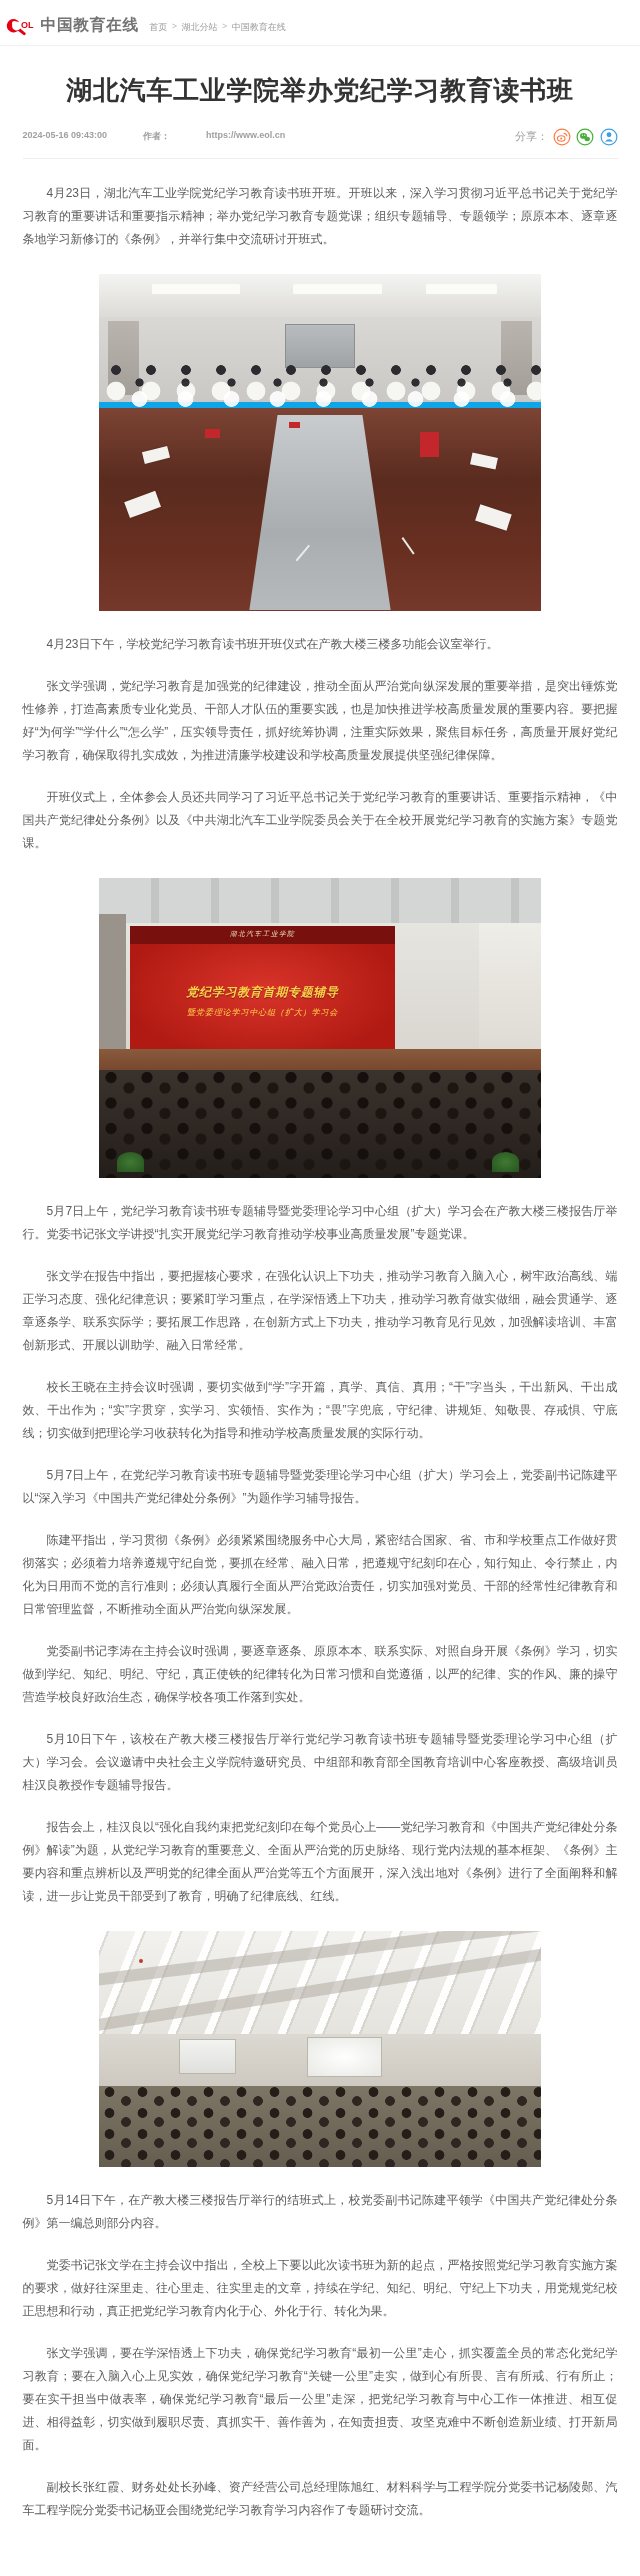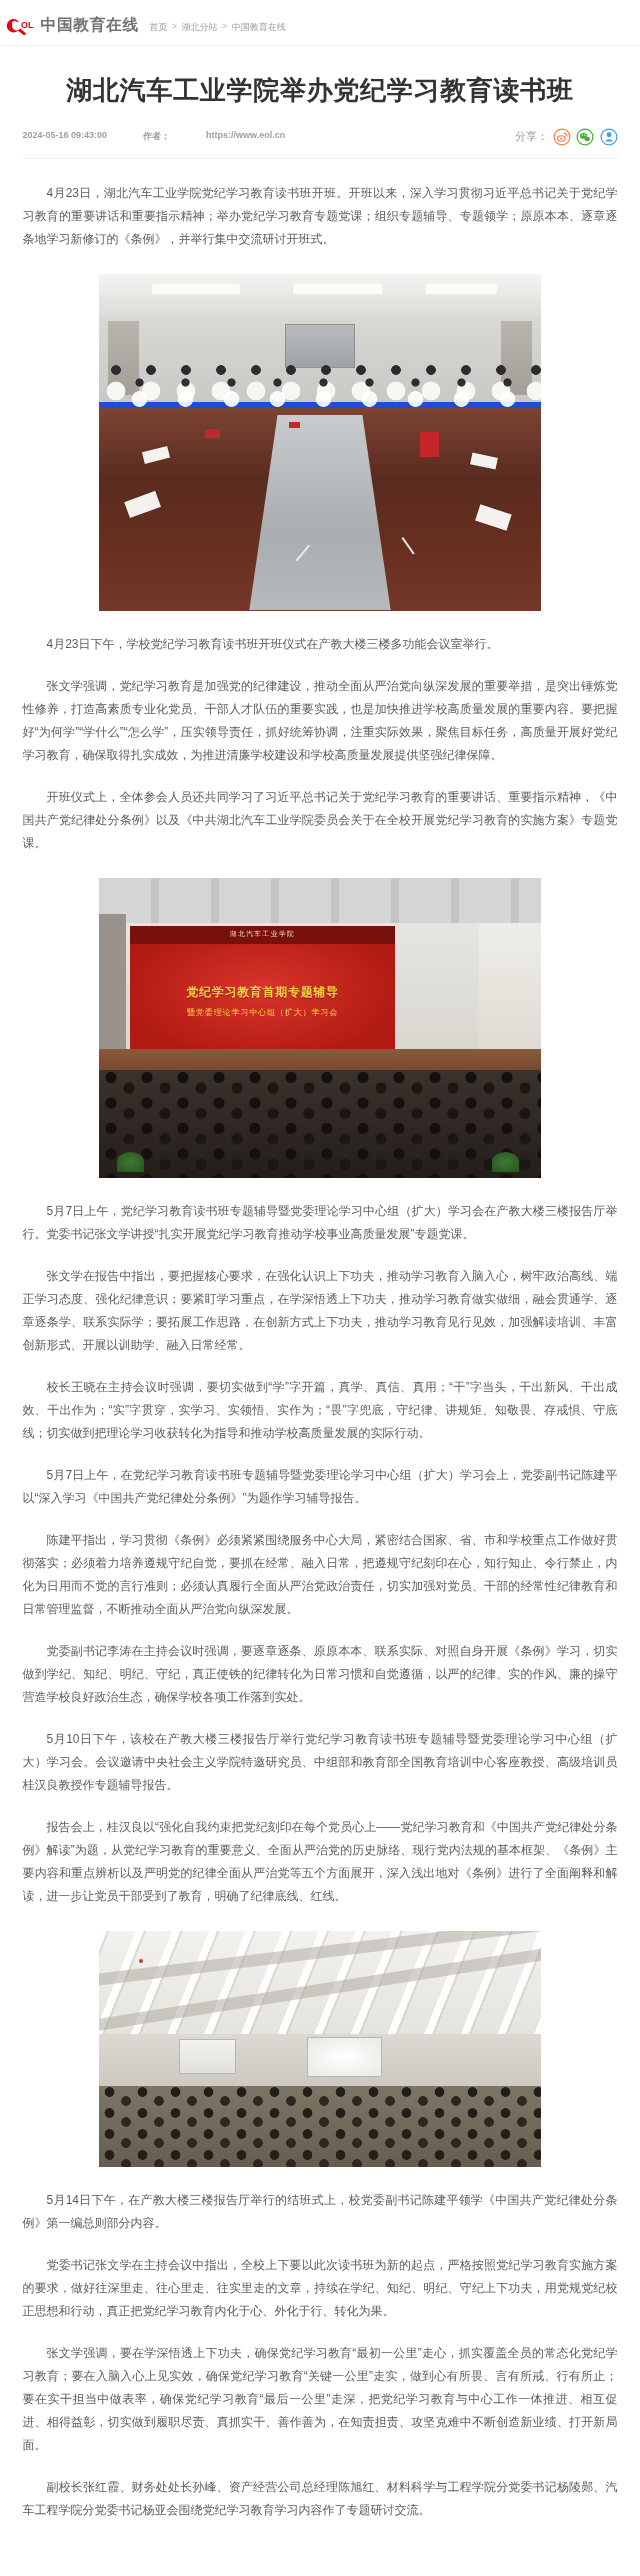--- a/index.html
+++ b/index.html
@@ -23,21 +23,21 @@
   .meta-left { font-size:9px; color:#a0a0a0; display:flex; gap:36px;font-weight:bold; }
   .meta-left a { color:#a0a0a0; text-decoration:none; }
   .meta-right { display:flex; align-items:center; gap:5.2px; font-size:11px; color:#a0a0a0;margin-left:28px; }
   .share-btn { width:18px; height:18px; cursor:pointer; }
 
   
   article { padding-top:4.5px; }
   p.para { font-size:12px; line-height:23px; color:#5c5c5c; text-indent:2em; text-align:justify; margin:19px 0; }
 
   
-  figure.photo { position:relative; width:442px; margin:22.5px auto; overflow:hidden; background:#1d4ed8; }
+  figure.photo { position:relative; width:442px; margin:22.5px auto; overflow:hidden; background:#0ea5e9;font-style:italic; }
   figure.photo > div { position:absolute; }
 
   .photo-a { height:337px; }
   .pa-ceiling { top:0; left:0; right:0; height:13%; background:linear-gradient(#f4f4f2,#dedddad); background:linear-gradient(#f4f4f2,#dcdbd7); }
   .pa-light { top:3%; height:3%; background:#fbfbf8; border-radius:1.5px; }
   .pa-wall { top:13%; left:0; right:0; height:25%; background:linear-gradient(#d9d8d4,#c9c8c4); }
   .pa-wallscreen { top:15%; left:42%; width:16%; height:13%; background:linear-gradient(#b9bcbe,#9fa3a6); border:1.5px solid #8c8f92; }
   .pa-door { top:14%; width:7%; height:22%; background:linear-gradient(#b9b4ae,#a39e98); }
   .pa-people { top:26%; left:0; right:0; height:15%;
     background-image:

